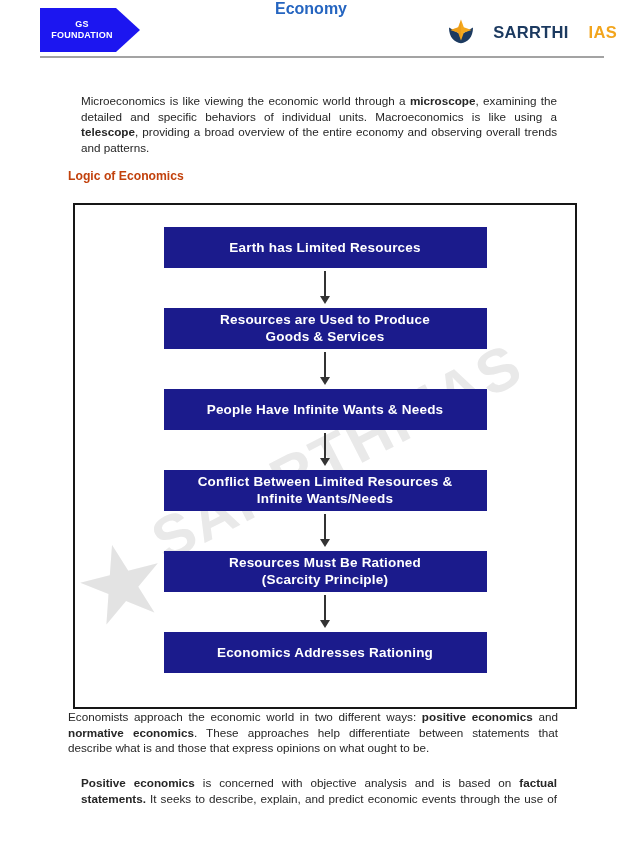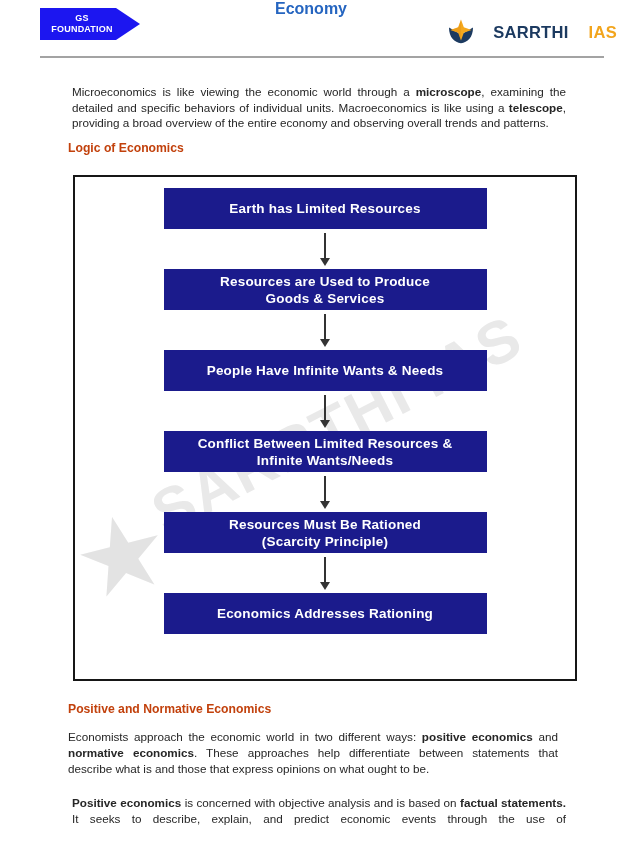--- a/index.html
+++ b/index.html
@@ -9,21 +9,21 @@
     background: #ffffff;
     font-family: "Liberation Sans", "DejaVu Sans", sans-serif;
     position: relative;
     overflow: hidden;
   }
 
   
   .header { position: relative; height: 58px; }
   .badge {
     position: absolute; left: 40px; top: 8px;
-    width: 100px; height: 32px;
+    width: 100px; height: 44px;
     background: var(--badge_blue, #1c16f0);
     clip-path: polygon(0 0, 76% 0, 100% 50%, 76% 100%, 0 100%);
     color: #ffffff; font-weight: bold; font-size: 9px; line-height: 11px;
     display: flex; flex-direction: column; align-items: center; justify-content: center;
     padding-right: 16px; text-align: left; letter-spacing: 0.2px;
   }
   .page-title {
     position: absolute; left: 0; right: 0; top: 0;
     text-align: center;
     color: var(--title_blue, #2565c0);
@@ -36,21 +36,21 @@
   .logo .brand { color: var(--brand_navy, #1c3a60); font-weight: 800; font-size: 16.5px; letter-spacing: 0.3px; }
   .logo .suffix { color: var(--brand_orange, #f2a51d); font-weight: 700; font-size: 16.5px; letter-spacing: 0.3px; margin-left: 1px; }
   .header-rule {
     position: absolute; left: 40px; right: 18px; top: 56px; height: 2px;
     background: #a3a3a3;
   }
 
   
   .main { padding: 22px 52px 0 68px; color: #262626; }
   .body-text {
-    margin: 4px; font-size: 11.7px; line-height: 15.7px;
+    margin: 13px; font-size: 11.7px; line-height: 15.7px;
     text-align: justify;
   }
   .body-text b { font-weight: bold; }
   .h-small { font-size: 12.2px; font-weight: bold; color: #c2410c; }
   .h1x { margin: 10px 0 20px 0; }
   .h2x { margin: 21px 0 13px 0; }
   .p2x { margin: 0 12px 19px 0; }
   .last-justify { text-align-last: justify; }
 
   
@@ -73,21 +73,21 @@
     position: absolute; left: 98px; top: 300px; height: 72px;
     transform-origin: 0 100%;
     transform: rotate(-27deg);
     font-size: 60px; line-height: 72px; font-weight: 800; letter-spacing: 2px;
     color: var(--watermark_gray, #e9e9e9);
     white-space: nowrap;
     user-select: none;
   }
   .flow-steps {
     position: relative; z-index: 1;
-    padding-top: 11px;
+    padding-top: 22px;
     display: flex; flex-direction: column; align-items: center;
   }
   .flow-box {
     width: 323px; min-height: 41px;
     background: var(--box_navy, #1b1b8c);
     color: #ffffff; font-weight: bold; font-size: 13.5px; line-height: 17px;
     display: flex; align-items: center; justify-content: center;
     text-align: center; white-space: pre-line; letter-spacing: 0.2px;
     padding: 2px 8px;
   }
@@ -159,18 +159,17 @@
         <div class="flow-box">Resources Must Be Rationed
 (Scarcity Principle)</div>
         <div class="flow-arrow">
           <div class="fa-line"></div>
           <div class="fa-head"></div>
         </div>
         <div class="flow-box">Economics Addresses Rationing</div>
       </div>
   </div>
 
-  <h3 class="h-small h2x">Positive and Normative Economics</h3>
 
   <p class="body-text p2x"><span>Economists approach the economic world in two different ways: </span><b>positive economics</b><span> and </span><b>normative economics</b><span>. These approaches help differentiate between statements that describe what is and those that express opinions on what ought to be.</span></p>
 
   <p class="body-text last-justify"><b>Positive economics</b><span> is concerned with objective analysis and is based on </span><b>factual statements.</b><span> It seeks to describe, explain, and predict economic events through the use of</span></p>
 </div>
 
 </body></html>

